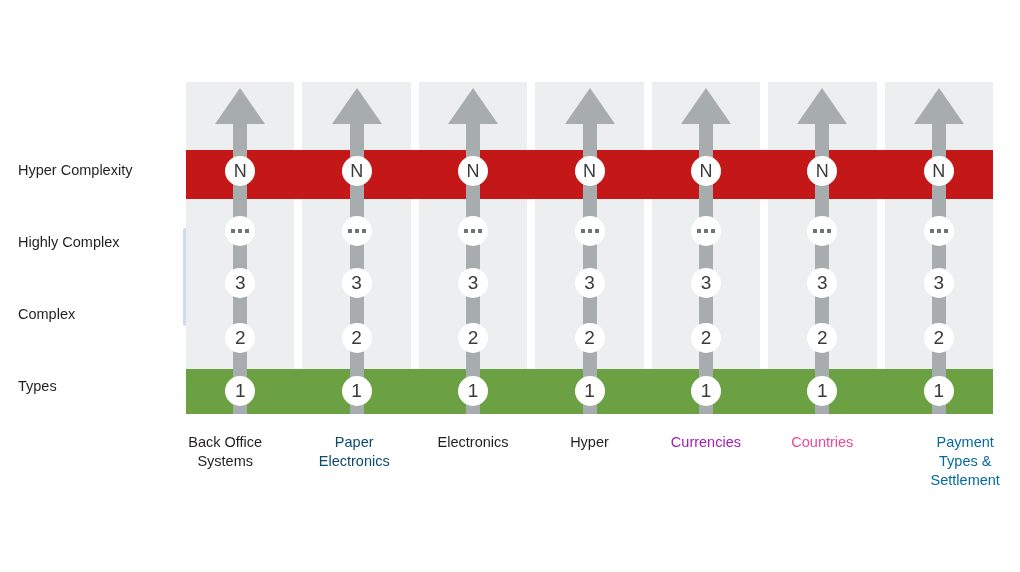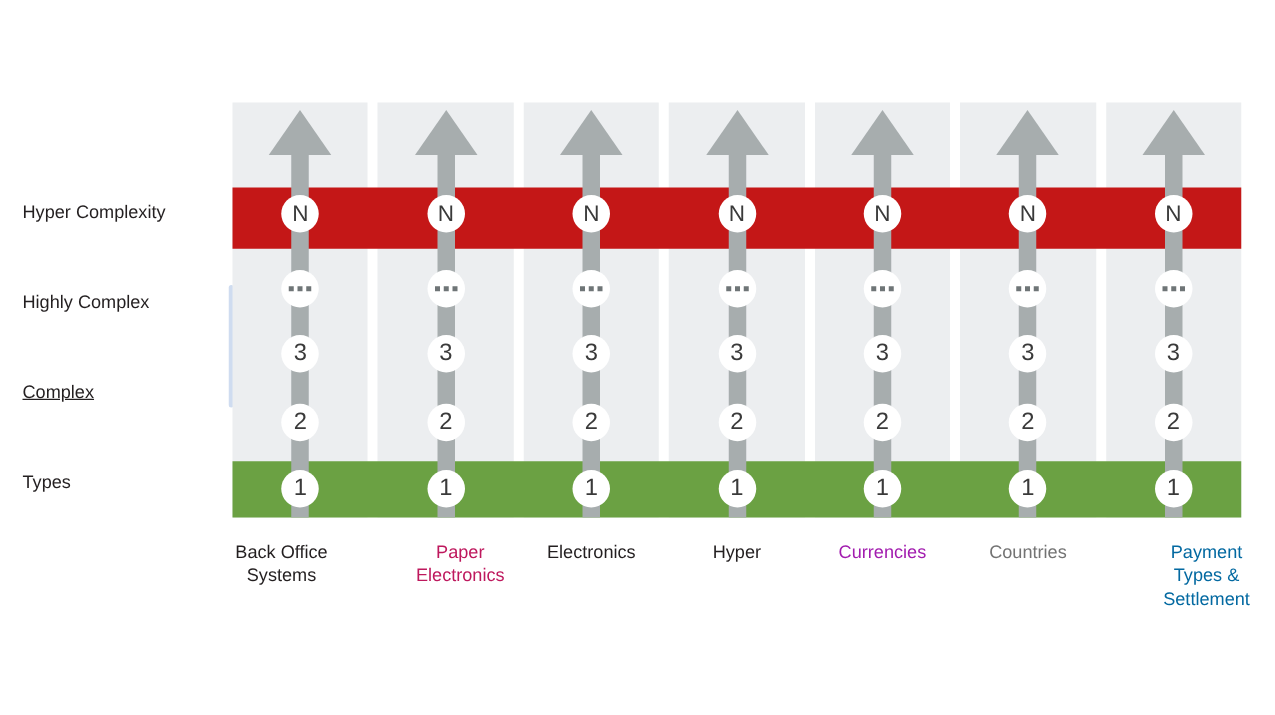--- a/index.html
+++ b/index.html
@@ -131,21 +131,21 @@
     text-align: center;
   }
 </style>
 </head>
 <body>
 
 <div id="canvas">
 
   <div class="axis-label" style="top:163px;">Hyper Complexity</div>
   <div class="axis-label" style="top:235px;">Highly Complex</div>
-  <div class="axis-label" style="top:307px;text-decoration:underline;">Complex</div>
+  <div class="axis-label" style="top:307px;">Complex</div>
   <div class="axis-label" style="top:379px;">Types</div>
 
   <div class="blue-guide"></div>
 
   <div id="plot">
       <div class="col" style="left: 0px; width: 108.429px; background: rgb(236, 238, 240);"></div>
       <div class="col" style="left: 116.429px; width: 108.429px; background: rgb(236, 238, 240);"></div>
       <div class="col" style="left: 232.857px; width: 108.429px; background: rgb(236, 238, 240);"></div>
       <div class="col" style="left: 349.286px; width: 108.429px; background: rgb(236, 238, 240);"></div>
       <div class="col" style="left: 465.714px; width: 108.429px; background: rgb(236, 238, 240);"></div>
@@ -171,21 +171,21 @@
       </div>
       <div class="arrow-shaft" style="left: 349.643px; top: 118px; height: 296px; background: rgb(167, 173, 174);"></div>
       <div class="arrow-head" style="left: 331.643px; top: 88px; border-bottom-color: rgb(167, 173, 174);"></div>
       <div class="node node-n" style="left: 341.643px; top: 156px; background: rgb(255, 255, 255); color: rgb(58, 58, 58);">N</div>
       <div class="node node-dots" style="left: 341.643px; top: 216px; background: rgb(255, 255, 255); color: rgb(58, 58, 58);">
         <span class="dots-wrap"><span class="dot"></span><span class="dot"></span><span class="dot"></span></span>
       </div>
       <div class="node " style="left: 341.643px; top: 268px; background: rgb(255, 255, 255); color: rgb(58, 58, 58);">3</div>
       <div class="node " style="left: 341.643px; top: 323px; background: rgb(255, 255, 255); color: rgb(58, 58, 58);">2</div>
       <div class="node " style="left: 341.643px; top: 376px; background: rgb(255, 255, 255); color: rgb(58, 58, 58);">1</div>
-      <div class="cat-label" style="left: 308px; width: 120.429px; color: #be185d;">
+      <div class="cat-label" style="left: 294px; width: 120.429px; color: #0c4a6e;">
         <div>Paper</div>
         <div>Electronics</div>
       </div>
       <div class="arrow-shaft" style="left: 466.071px; top: 118px; height: 296px; background: rgb(167, 173, 174);"></div>
       <div class="arrow-head" style="left: 448.071px; top: 88px; border-bottom-color: rgb(167, 173, 174);"></div>
       <div class="node node-n" style="left: 458.071px; top: 156px; background: rgb(255, 255, 255); color: rgb(58, 58, 58);">N</div>
       <div class="node node-dots" style="left: 458.071px; top: 216px; background: rgb(255, 255, 255); color: rgb(58, 58, 58);">
         <span class="dots-wrap"><span class="dot"></span><span class="dot"></span><span class="dot"></span></span>
       </div>
       <div class="node " style="left: 458.071px; top: 268px; background: rgb(255, 255, 255); color: rgb(58, 58, 58);">3</div>
@@ -220,21 +220,21 @@
       </div>
       <div class="arrow-shaft" style="left: 815.357px; top: 118px; height: 296px; background: rgb(167, 173, 174);"></div>
       <div class="arrow-head" style="left: 797.357px; top: 88px; border-bottom-color: rgb(167, 173, 174);"></div>
       <div class="node node-n" style="left: 807.357px; top: 156px; background: rgb(255, 255, 255); color: rgb(58, 58, 58);">N</div>
       <div class="node node-dots" style="left: 807.357px; top: 216px; background: rgb(255, 255, 255); color: rgb(58, 58, 58);">
         <span class="dots-wrap"><span class="dot"></span><span class="dot"></span><span class="dot"></span></span>
       </div>
       <div class="node " style="left: 807.357px; top: 268px; background: rgb(255, 255, 255); color: rgb(58, 58, 58);">3</div>
       <div class="node " style="left: 807.357px; top: 323px; background: rgb(255, 255, 255); color: rgb(58, 58, 58);">2</div>
       <div class="node " style="left: 807.357px; top: 376px; background: rgb(255, 255, 255); color: rgb(58, 58, 58);">1</div>
-      <div class="cat-label" style="left: 762.143px; width: 120.429px; color: #737373;">
+      <div class="cat-label" style="left: 762.143px; width: 120.429px; color: #ec4899;">
         <div>Countries</div>
       </div>
       <div class="arrow-shaft" style="left: 931.786px; top: 118px; height: 296px; background: rgb(167, 173, 174);"></div>
       <div class="arrow-head" style="left: 913.786px; top: 88px; border-bottom-color: rgb(167, 173, 174);"></div>
       <div class="node node-n" style="left: 923.786px; top: 156px; background: rgb(255, 255, 255); color: rgb(58, 58, 58);">N</div>
       <div class="node node-dots" style="left: 923.786px; top: 216px; background: rgb(255, 255, 255); color: rgb(58, 58, 58);">
         <span class="dots-wrap"><span class="dot"></span><span class="dot"></span><span class="dot"></span></span>
       </div>
       <div class="node " style="left: 923.786px; top: 268px; background: rgb(255, 255, 255); color: rgb(58, 58, 58);">3</div>
       <div class="node " style="left: 923.786px; top: 323px; background: rgb(255, 255, 255); color: rgb(58, 58, 58);">2</div>

